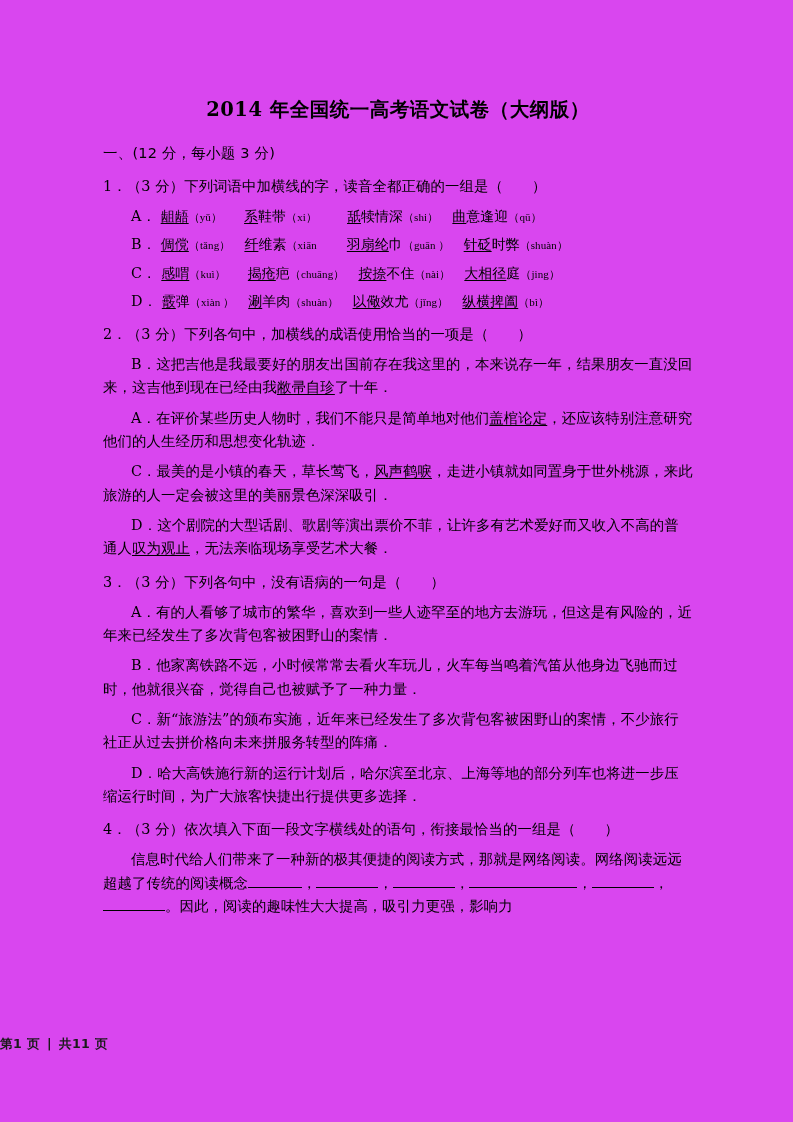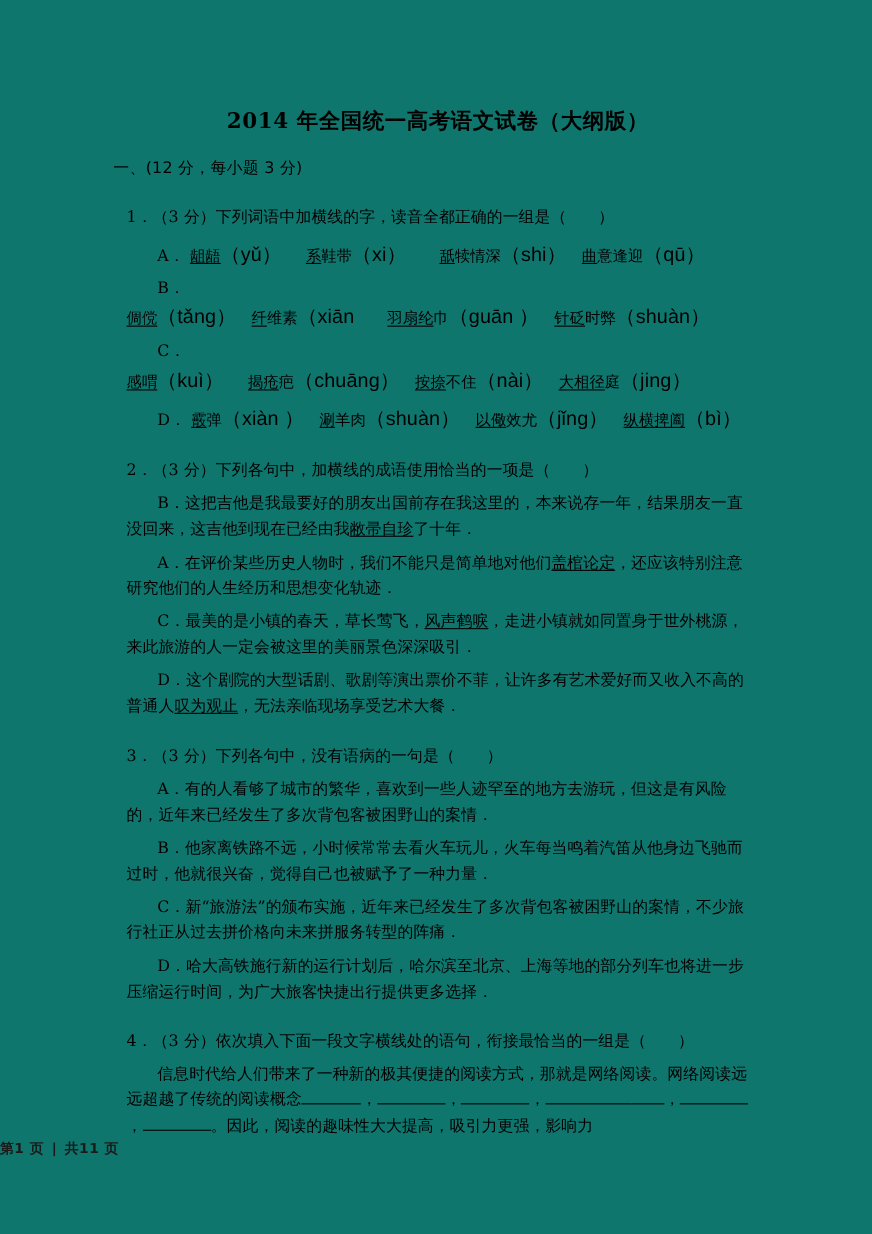--- a/index.html
+++ b/index.html
@@ -10,21 +10,21 @@
   }
   body {
     font-family: "DejaVu Serif", "Liberation Serif", serif;
     color: #000000;
   }
   .page {
     position: relative;
     width: 793px;
     height: 1122px;
     margin: 0 auto;
-    background: #0f766e;
+    background: #d946ef;
     box-sizing: border-box;
     overflow: hidden;
   }
   .content {
     position: absolute;
     left: 103px;
     top: 0;
     width: 590px;
   }
 
@@ -46,21 +46,21 @@
     padding-top: 20px;
     font-family: "DejaVu Sans", "Liberation Sans", sans-serif;
     font-weight: normal;
     font-size: 14.5px;
     line-height: 1.5;
     letter-spacing: 0.2px;
   }
 
   
   .question {
-    margin: 12px;
+    margin: 0;
   }
   .q-stem {
     margin: 0;
     padding-top: 11px;
     font-size: 14.4px;
     line-height: 1.52;
     text-indent: 0;
     letter-spacing: 0.1px;
   }
   .opt {
@@ -92,22 +92,22 @@
   }
   .gap-s { display: inline-block; width: 14px; }
   .gap-m { display: inline-block; width: 22px; }
   .gap-l { display: inline-block; width: 30px; }
 
   u, .ul {
     text-decoration: underline;
     text-underline-offset: 2px;
   }
   .py {
-    font-family: Liberation Sans, sans-serif;
-    font-size: 18px;
+    font-family: Liberation Serif, serif;
+    font-size: 11px;
   }
   .blank {
     display: inline-block;
     border-bottom: 1.2px solid #000;
     height: 0.92em;
     vertical-align: baseline;
   }
   .b-sm { width: 54px; }
   .b-md { width: 62px; }
   .b-lg { width: 78px; }

